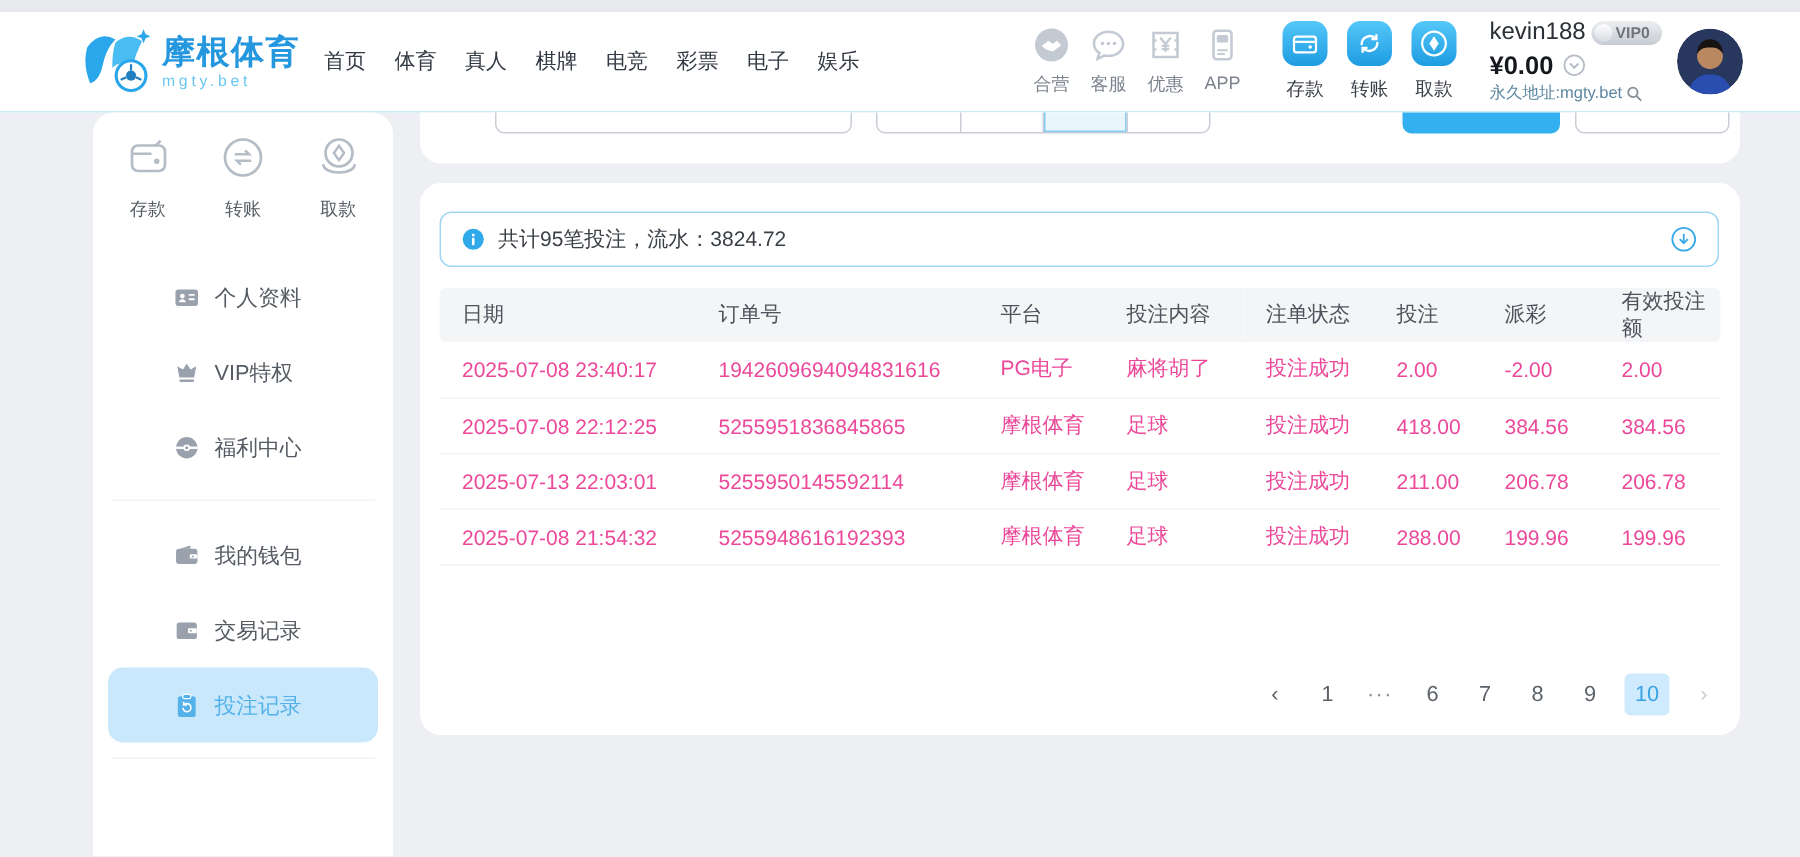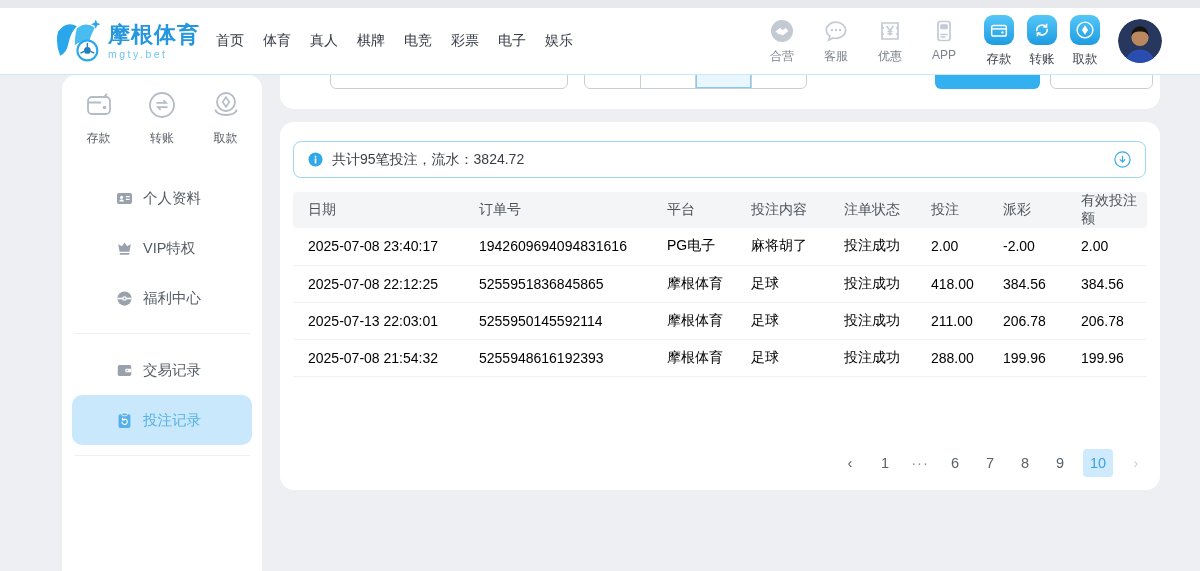--- a/index.html
+++ b/index.html
@@ -14,21 +14,21 @@
             border-bottom:1px solid #c9e9f8; display:flex; align-items:center; }
   .logo { display:flex; align-items:center; margin-left:56px; cursor:pointer; }
   .logo-mark { width:46px; height:46px; }
   .logo-text { margin-left:6px; }
   .logo-title { font-size:22px; font-weight:bold; color:#2597de; letter-spacing:1px; line-height:24px; }
   .logo-sub { font-size:10.5px; color:#6cc6f1; letter-spacing:2.5px; margin-top:1px; }
 
   .main-nav { display:flex; gap:15px; margin-left:14px; }
   .nav-item { font-size:14px; color:#343a44; padding:4px 2px; cursor:pointer; white-space:nowrap; }
 
-  .svc-group { display:flex; gap:18px; margin-left:auto; }
+  .svc-group { display:flex; gap:2px; margin-left:auto; }
   .svc-item { width:36px; text-align:center; cursor:pointer; }
   .svc-icon { display:inline-block; width:26px; height:26px; }
   .svc-label { font-size:12px; color:#7c838d; margin-top:0px; }
 
   .wallet-group { display:flex; gap:3px; margin-left:17px; }
   .wa-item { width:40px; text-align:center; cursor:pointer; }
   .wa-icon { display:inline-block; width:30px; height:30px; border-radius:9px;
              background:linear-gradient(180deg,#55c7f8,#1e9ce2); padding:4px; }
   .wa-icon svg { width:22px; height:22px; display:block; }
   .wa-label { font-size:12.5px; color:#3a3f47; margin-top:2px; }
@@ -85,21 +85,21 @@
                  display:flex; align-items:center; padding:0 14px; background:#fff; }
   .info-icon { width:15px; height:15px; flex:none; }
   .summary-text { margin-left:9px; font-size:14px; color:#3a3f45; }
   .expand-icon { margin-left:auto; width:17px; height:17px; cursor:pointer; }
 
   table.bets { margin:14px 13px 0 13px; width:854px; border-collapse:collapse; table-layout:fixed; }
   table.bets th { background:#f4f5f7; height:34px; text-align:left; padding-left:15px;
                   font-weight:normal; font-size:14px; color:#4d535b; }
   table.bets th:first-child { border-radius:4px 0 0 4px; }
   table.bets th:last-child { border-radius:0 4px 4px 0; }
-  table.bets td { height:37px; padding-left:15px; font-size:14px; color:#000000;
+  table.bets td { height:37px; padding-left:15px; font-size:14px; color:#ec4899;
                   border-bottom:1px solid #f0f2f4; white-space:nowrap; overflow:hidden; }
   td.red { color:#e15b5b; }
 
   .pagination { position:absolute; right:12px; bottom:13px; display:flex; align-items:center; gap:11px;
                 font-size:14.5px; color:#5a6168; }
   .page-item { min-width:24px; height:28px; line-height:28px; text-align:center; cursor:pointer; }
   .page-item.active { min-width:30px; background:#cfeafc; color:#38a2e4; border-radius:4px; }
   .page-item.ellipsis { cursor:default; letter-spacing:1px; color:#8b929b; }
   .page-item.next { color:#c9ced6; }
 </style>
@@ -168,20 +168,40 @@
             <path d="M17 5.2v3.6h-3.6" fill="none" stroke="#fff" stroke-width="1.7"></path>
             <path d="M17.7 10.8a6 6 0 0 1-10.4 4.6" fill="none" stroke="#fff" stroke-width="1.7"></path>
             <path d="M7 18.8v-3.6h3.6" fill="none" stroke="#fff" stroke-width="1.7"></path>
           </svg></span><div class="wa-label">转账</div></div>
       <div class="wa-item"><span class="wa-icon"><svg viewBox="0 0 24 24">
             <circle cx="12" cy="12" r="8.6" fill="none" stroke="#fff" stroke-width="1.6"></circle>
             <path d="M12 6.8l3.4 5.2-3.4 5.2-3.4-5.2z" fill="#fff"></path>
           </svg></span><div class="wa-label">取款</div></div>
     </div>
 
+  <div class="user-block">
+    <div class="user-line1">
+      <span class="user-name">kevin188</span>
+      <span class="vip-badge">VIP0</span>
+    </div>
+    <div class="user-line2">
+      <span class="user-balance">¥0.00</span>
+      <svg class="circle-chevron" viewBox="0 0 16 16">
+        <circle cx="8" cy="8" r="7" fill="none" stroke="#b7bec8" stroke-width="1.3"></circle>
+        <path d="M5 6.8l3 3 3-3" fill="none" stroke="#b7bec8" stroke-width="1.4"></path>
+      </svg>
+    </div>
+    <div class="user-line3">
+      <span>永久地址:mgty.bet</span>
+      <svg class="mag-icon" viewBox="0 0 12 12">
+        <circle cx="5" cy="5" r="3.4" fill="none" stroke="#858c96" stroke-width="1.3"></circle>
+        <path d="M7.6 7.6L11 11" stroke="#858c96" stroke-width="1.3"></path>
+      </svg>
+    </div>
+  </div>
 
   <div class="avatar">
     <svg viewBox="0 0 44 44">
       <circle cx="22" cy="22" r="22" fill="#27375e"></circle>
       <path d="M7 44c1.5-9 7.5-13.5 15-13.5S35.5 35 37 44z" fill="#2a4db0"></path>
       <circle cx="22" cy="18.5" r="8.6" fill="#b98860"></circle>
       <path d="M13.4 17c0-6 3.8-9.8 8.6-9.8s8.6 3.8 8.6 9.8c-1.8-3.2-3.8-4.4-8.6-4.4s-6.8 1.2-8.6 4.4z" fill="#171310"></path>
     </svg>
   </div>
 </header>
@@ -224,20 +244,29 @@
       <div class="menu-item">
         <span class="menu-icon"><svg viewBox="0 0 24 24">
             <circle cx="12" cy="12" r="9" fill="#99a1ac"></circle>
             <rect x="3" y="11" width="18" height="2" fill="#fff"></rect>
             <circle cx="12" cy="12" r="2.8" fill="#fff"></circle>
             <circle cx="12" cy="12" r="1.3" fill="#99a1ac"></circle>
           </svg></span>
         <span class="menu-label">福利中心</span>
       </div>
       <div class="menu-divider"></div>
+      <div class="menu-item">
+        <span class="menu-icon"><svg viewBox="0 0 24 24">
+            <rect x="3" y="6" width="18" height="13" rx="2.5" fill="#99a1ac"></rect>
+            <path d="M6 6l9-2.6V6z" fill="#99a1ac"></path>
+            <rect x="14.5" y="10.8" width="6.5" height="3.6" rx="1.2" fill="#fff"></rect>
+            <circle cx="17" cy="12.6" r=".9" fill="#99a1ac"></circle>
+          </svg></span>
+        <span class="menu-label">我的钱包</span>
+      </div>
       <div class="menu-item">
         <span class="menu-icon"><svg viewBox="0 0 24 24">
             <rect x="3.5" y="5" width="17" height="14" rx="2.2" fill="#99a1ac"></rect>
             <rect x="13" y="9.8" width="7.5" height="4.4" rx="1.1" fill="#fff"></rect>
             <circle cx="15.4" cy="12" r=".9" fill="#99a1ac"></circle>
           </svg></span>
         <span class="menu-label">交易记录</span>
       </div>
       <div class="menu-item active">
         <span class="menu-icon"><svg viewBox="0 0 24 24">

